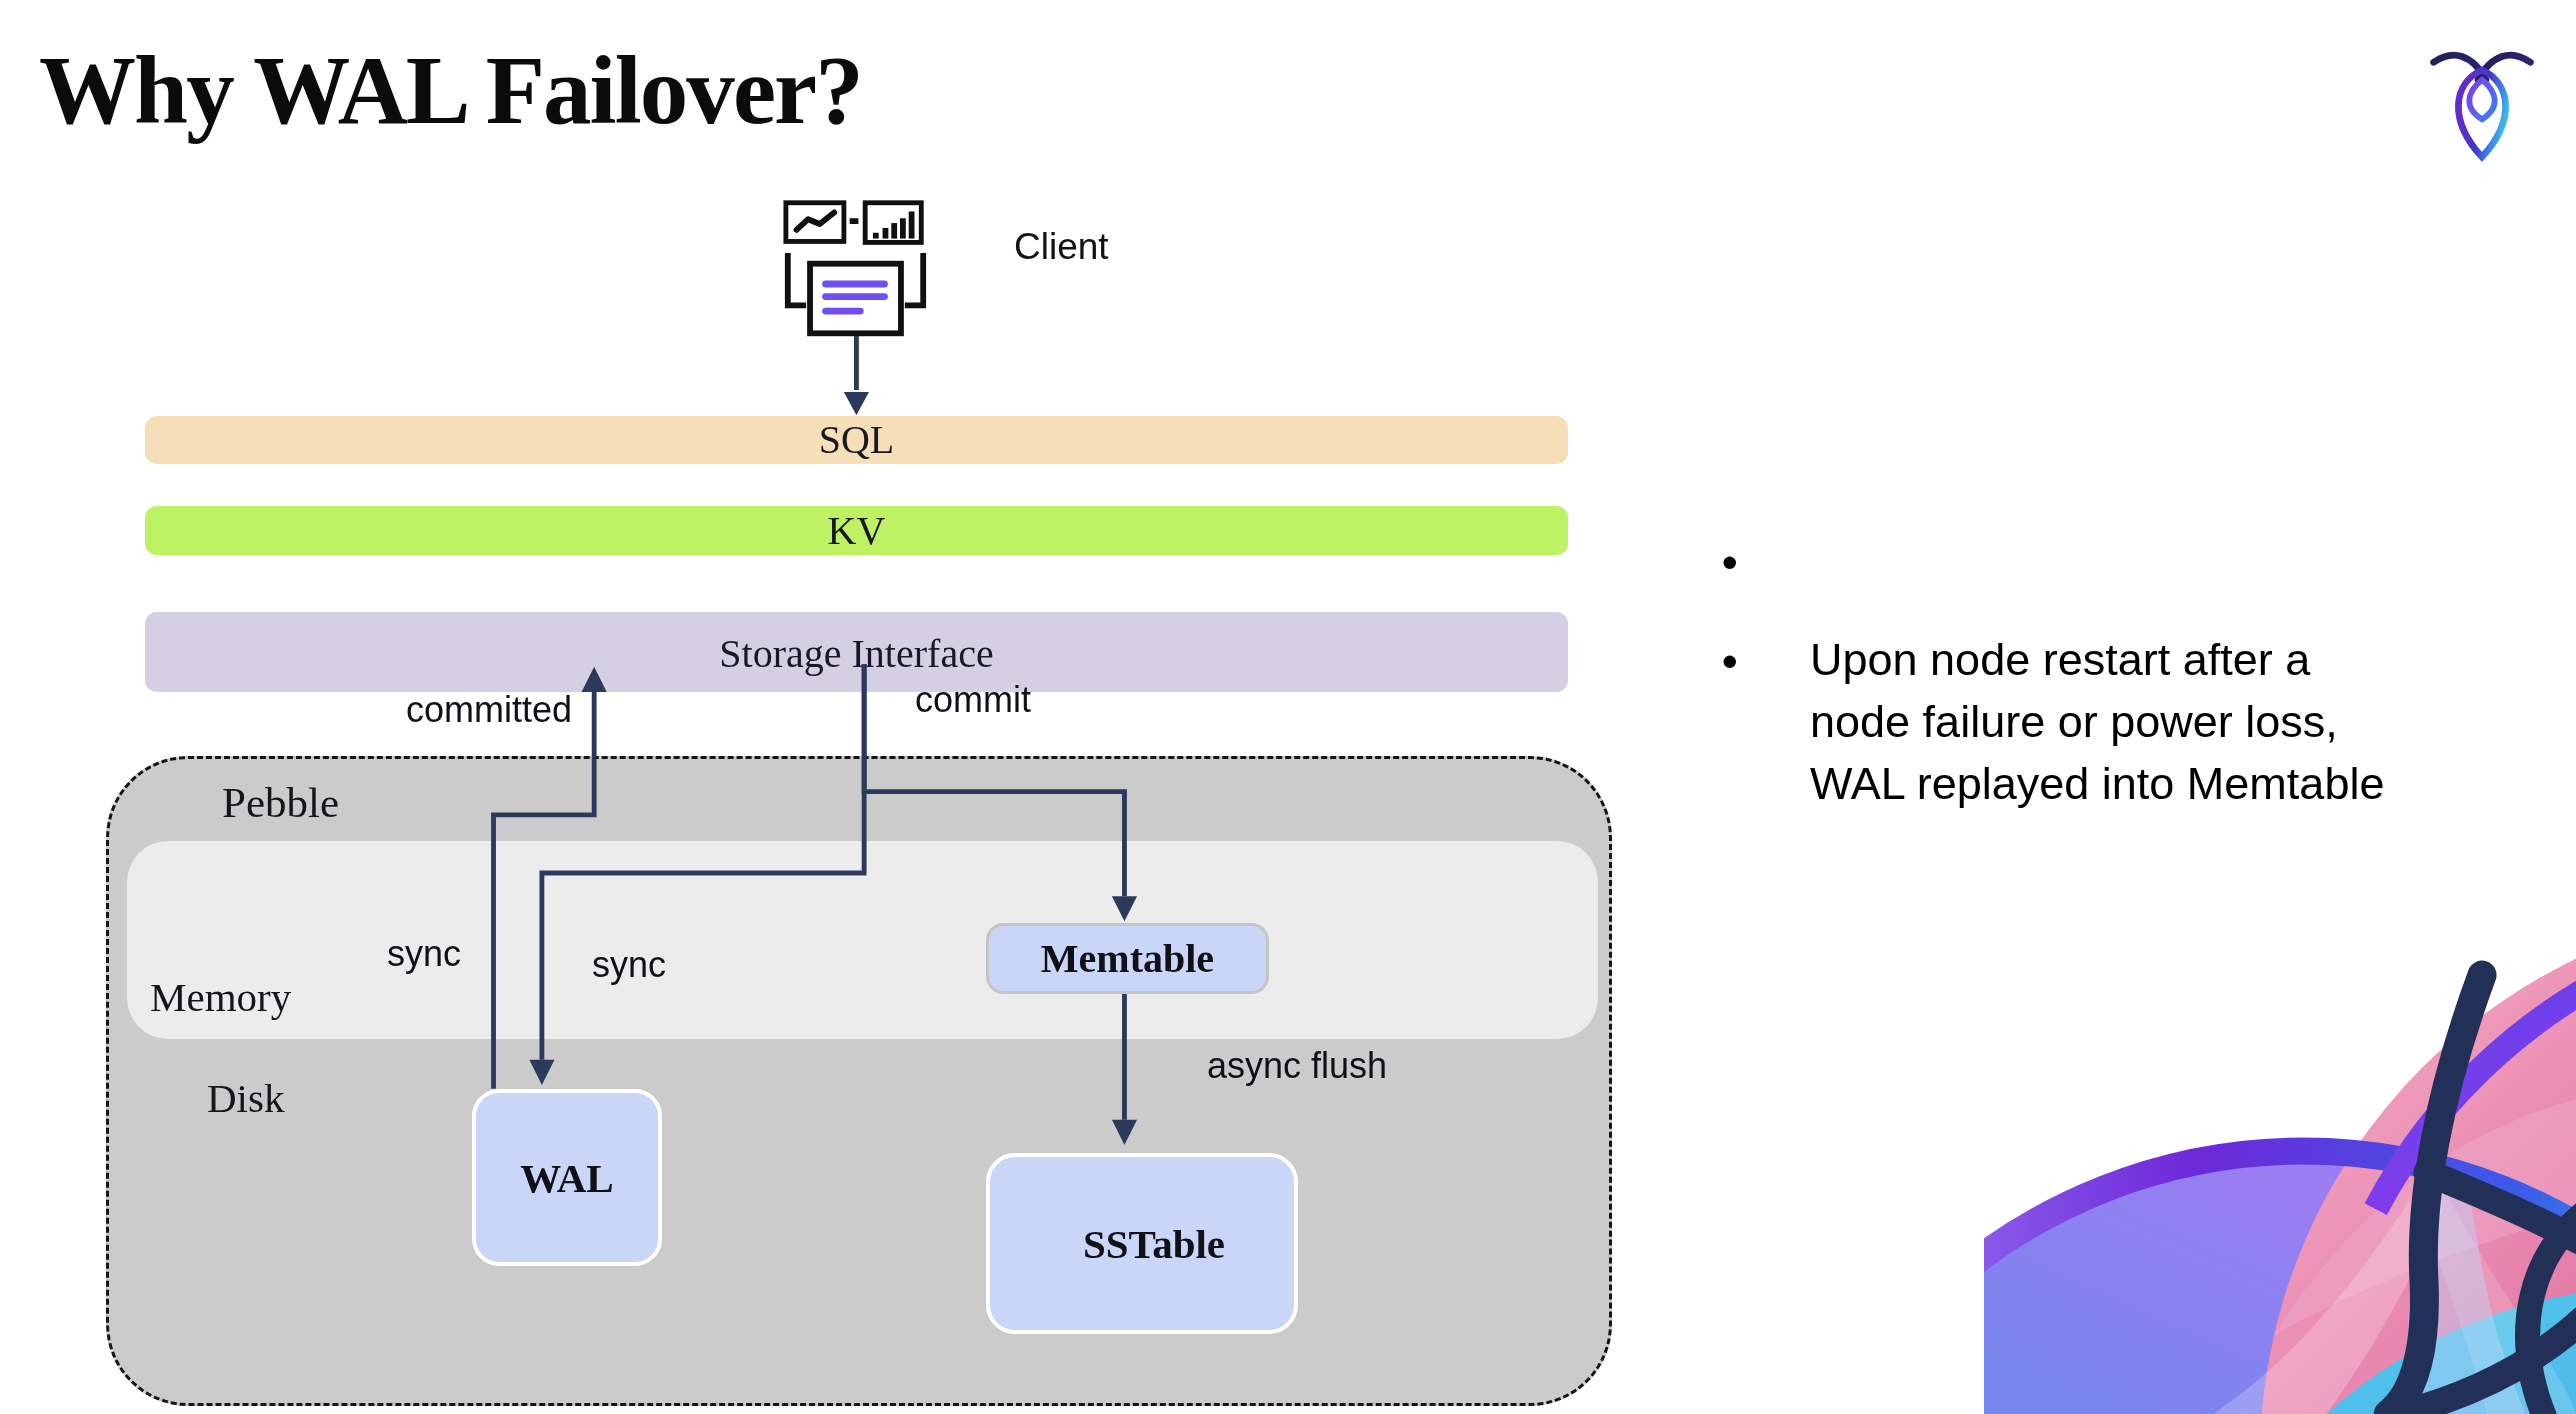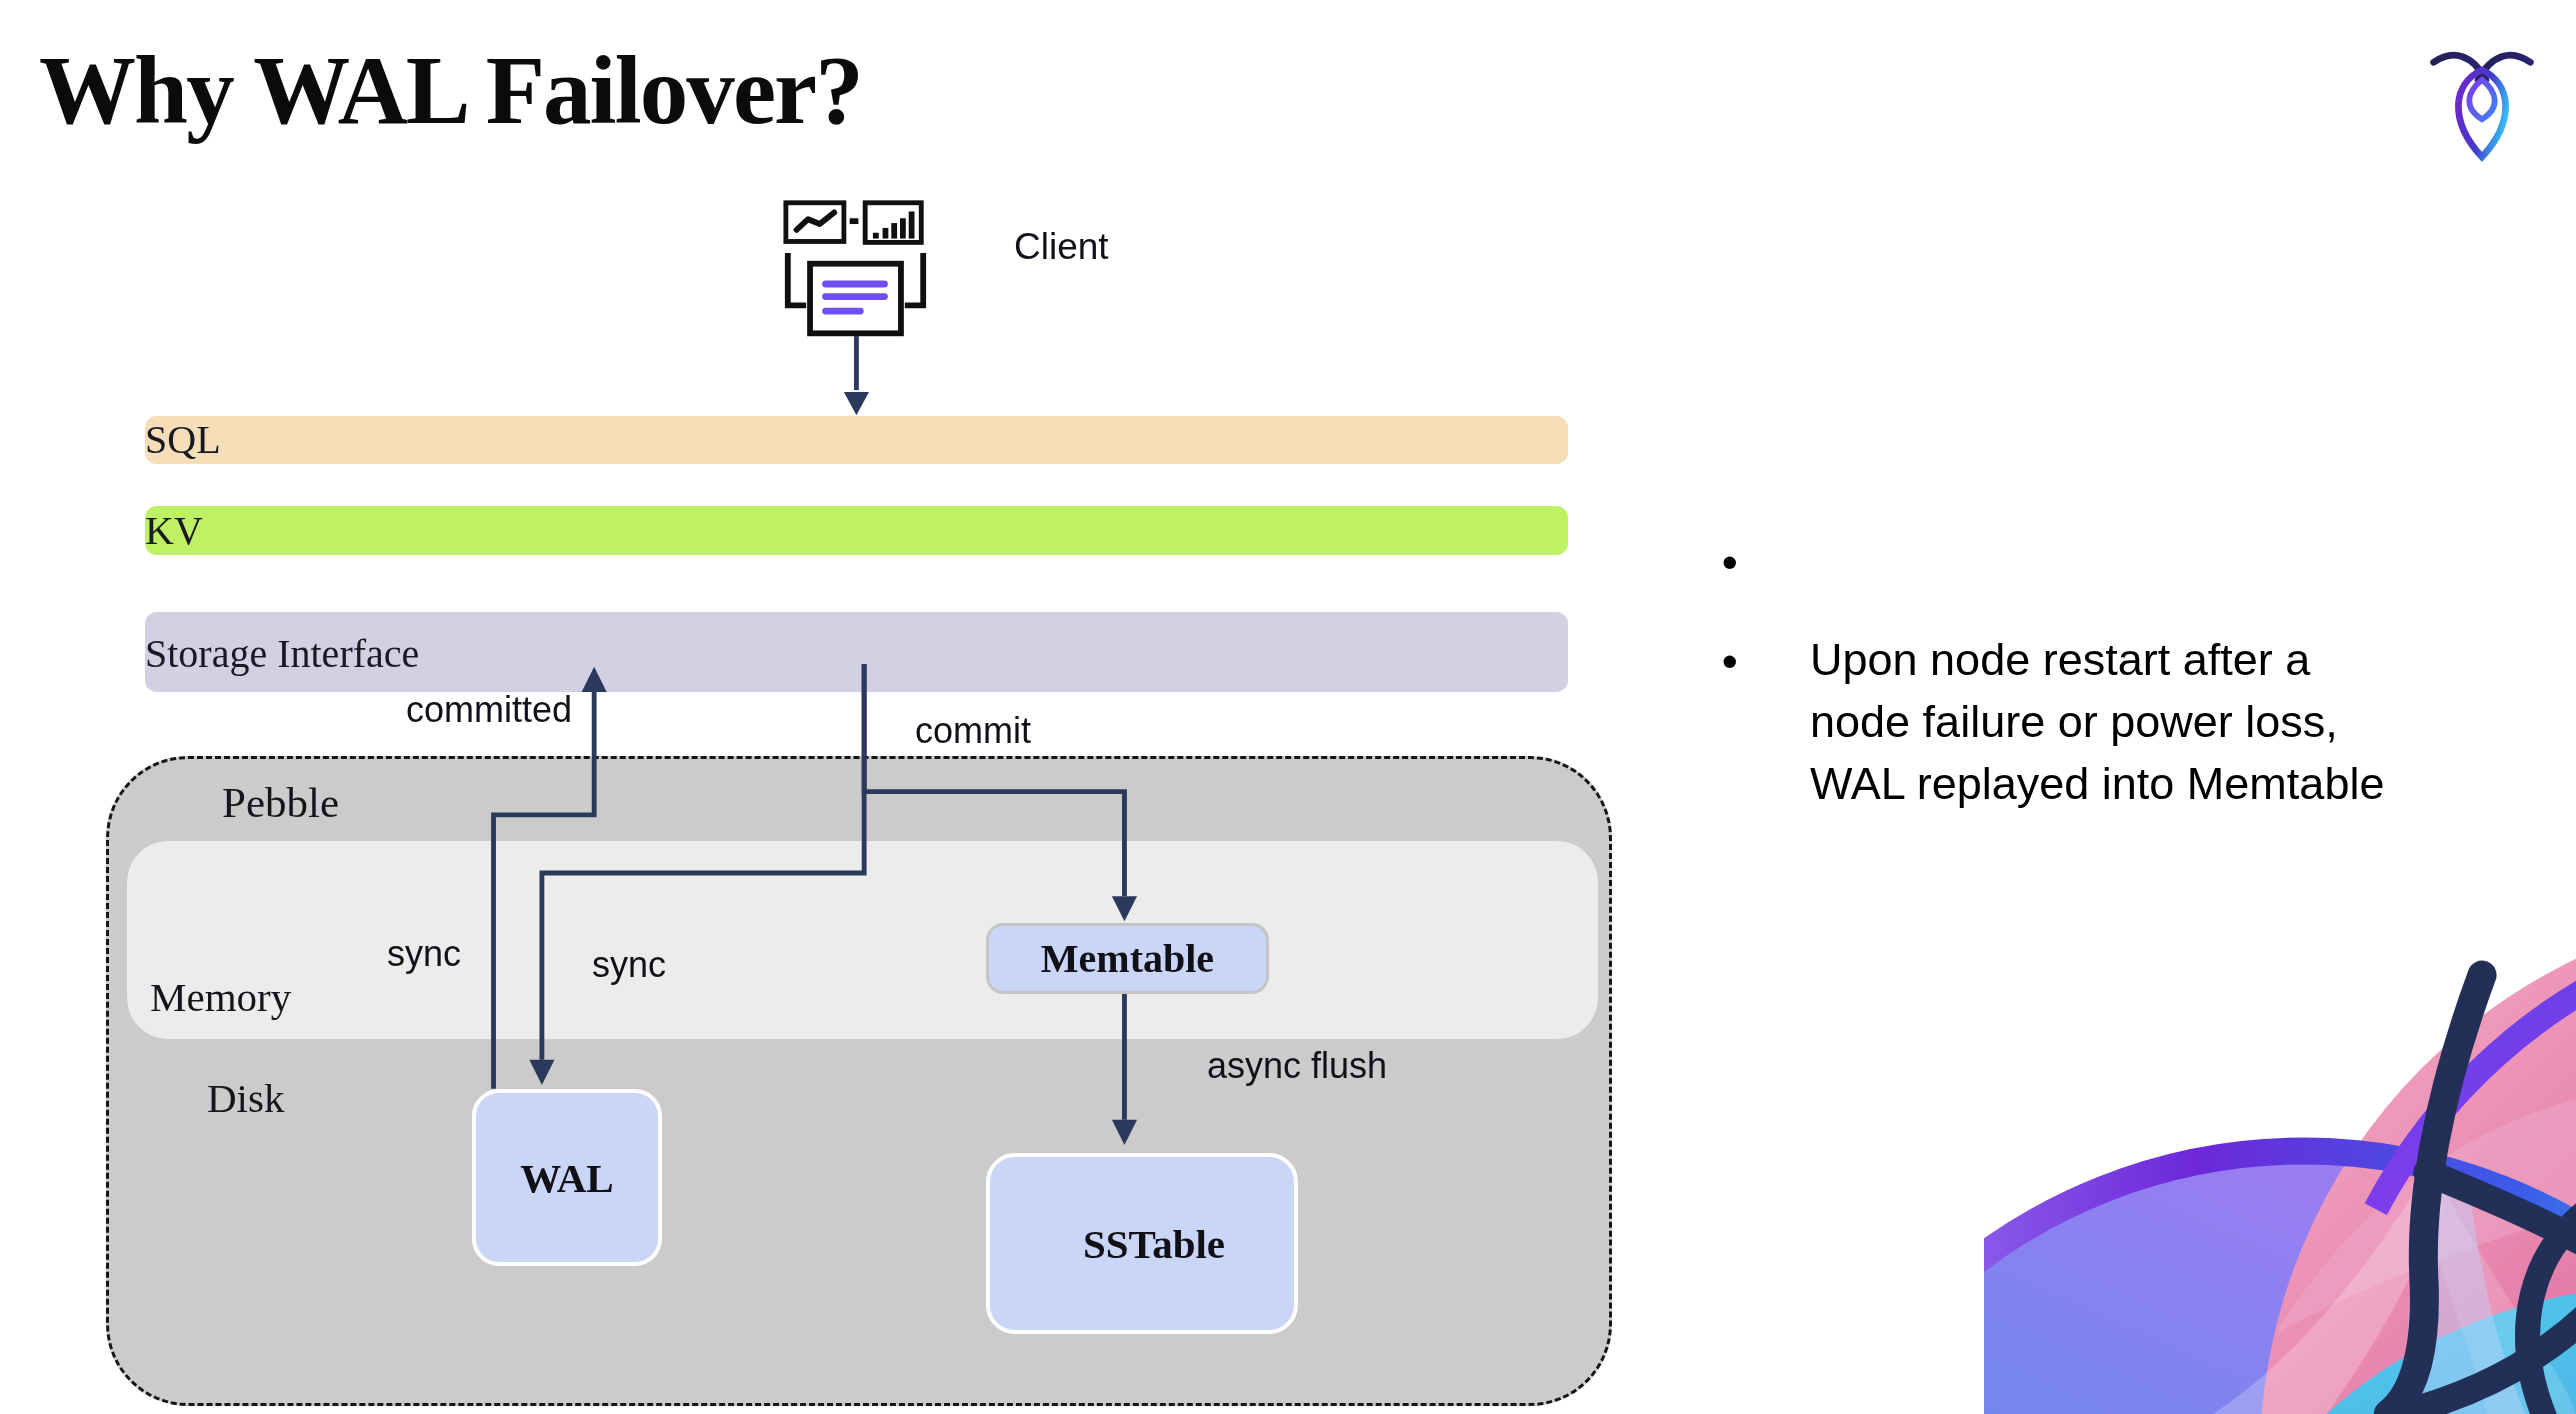--- a/index.html
+++ b/index.html
@@ -6,42 +6,42 @@
   html,body{margin:0;padding:0;background:#ffffff;}
   #slide{
     position:relative;width:2576px;height:1415px;background:#ffffff;overflow:hidden;
     font-family:"Liberation Sans","DejaVu Sans",sans-serif;color:#111;
   }
   .abs{position:absolute;}
   
   .title{left:39px;top:35px;font-size:97px;font-weight:800;letter-spacing:-1.9px;color:#0b0b0b;
          font-family:Liberation Serif, serif;}
   
-  .bar{left:145px;width:1423px;border-radius:11.6px;text-align:left;
+  .bar{left:145px;width:1423px;border-radius:11.6px;text-align:center;
        font-family:"Liberation Serif","DejaVu Serif",serif;font-size:40px;color:#191922;z-index:2;}
   .bar-sql{top:416px;height:48px;line-height:48px;}
   .bar-kv{top:506px;height:49px;line-height:49px;}
   .bar-storage{top:612px;height:80px;line-height:84px;}
   
   .pebble{left:106px;top:756px;width:1500px;height:644px;border:3.9px dashed #151515;border-radius:82px;z-index:1;}
   .memband{left:127px;top:841px;width:1471px;height:198px;border-radius:41px;z-index:1;}
   .serifLabel{font-family:"Liberation Serif","DejaVu Serif",serif;color:#15151c;z-index:6;}
   .lbl-pebble{left:222px;top:778px;font-size:43px;}
   .lbl-memory{left:150px;top:973px;font-size:41px;}
   .lbl-disk{left:207px;top:1074px;font-size:41px;}
   
   .dbox{border-radius:27px;display:flex;align-items:center;justify-content:center;
         font-family:"Liberation Serif","DejaVu Serif",serif;font-weight:700;color:#101016;z-index:5;}
   .box-wal{left:448px;top:1089px;width:182px;height:169px;border:4.8px solid #ffffff;font-size:41px;margin-left:24px;}
   .box-memtable{left:986px;top:923px;width:277px;height:65px;border:3.9px solid #c5c5c5;border-radius:17.4px;font-size:40px;}
   .box-sstable{left:986px;top:1153px;width:280px;height:173px;border:4.8px solid #ffffff;border-radius:29px;font-size:41px;padding-left:24px;}
   
   .edge{font-size:36px;color:#101018;z-index:6;white-space:nowrap;}
   .lbl-committed{left:406px;top:689px;}
-  .lbl-commit{left:915px;top:710px;}
+  .lbl-commit{left:915px;top:679px;}
   .lbl-sync-left{left:387px;top:933px;}
   .lbl-sync-right{left:592px;top:944px;}
   .lbl-async{left:1207px;top:1045px;}
   .lbl-client{left:1014px;top:226px;font-size:37px;}
   
   .connsvg{left:0;top:0;z-index:4;pointer-events:none;}
   .conn{stroke:var(--arrow);stroke-width:5;fill:none;}
   .connhead{fill:var(--arrow);stroke:none;}
   
   .bullets{left:1721px;top:530px;width:852px;z-index:3;}

